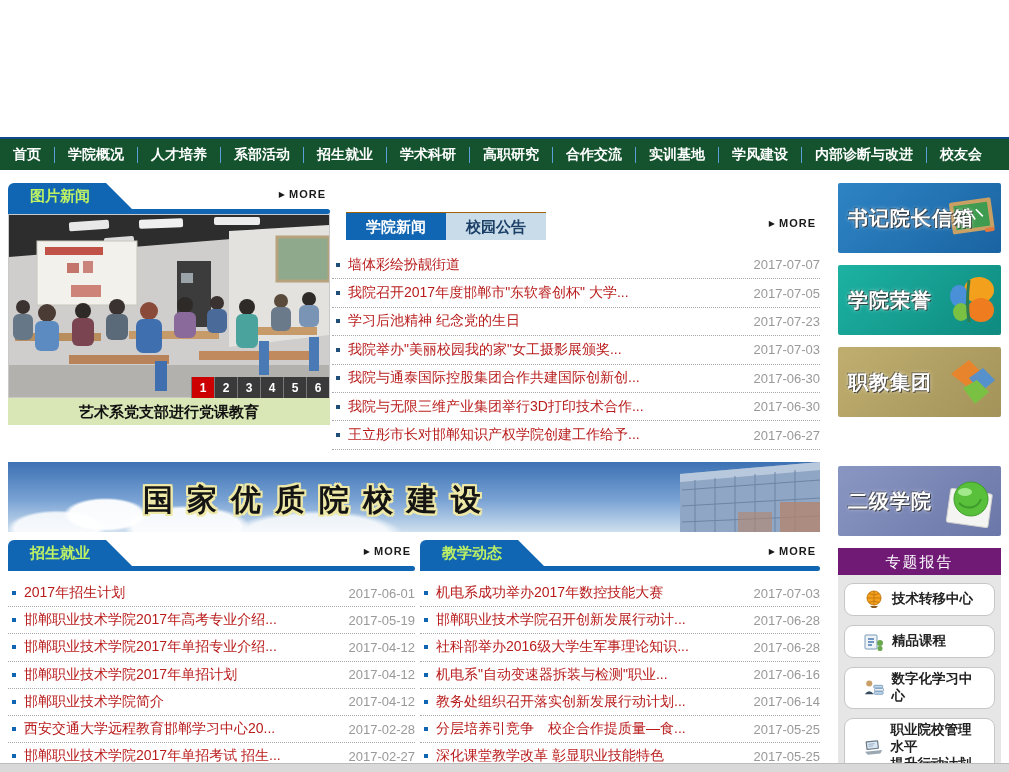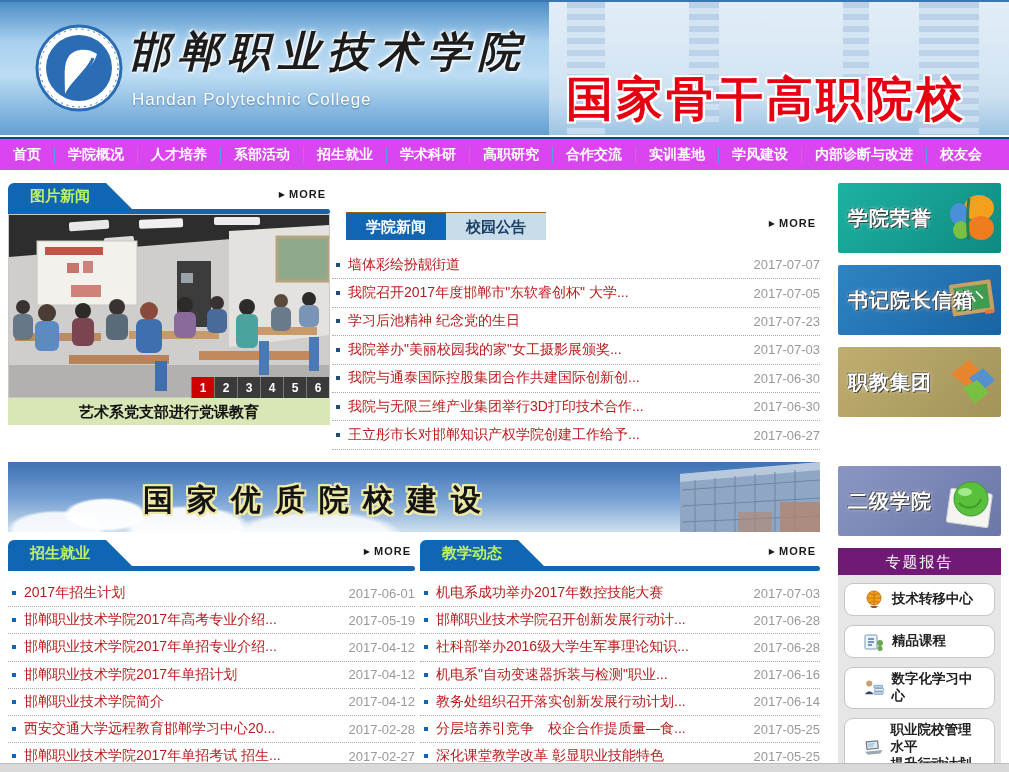--- a/index.html
+++ b/index.html
@@ -21,21 +21,21 @@
   .title-cn { position:absolute; left:128px; top:22px; font-family:"DejaVu Serif",serif; font-style:italic;
     font-weight:bold; font-size:42px; letter-spacing:8px; color:#1c1c1c;
     text-shadow:1px 1px 2px #fff,-1px -1px 2px #fff,0 0 6px rgba(255,255,255,.9); }
   .title-en { position:absolute; left:132px; top:88px; font-size:17px; color:#fff; letter-spacing:1px;
     text-shadow:0 1px 2px rgba(30,70,120,.6); }
   .slogan { position:absolute; right:8px; bottom:4px; width:470px; text-align:center;
     font-size:47px; font-weight:bold; letter-spacing:3px; color:#e60012; font-family:"Liberation Sans",sans-serif;
     text-shadow:2px 0 0 #fff,-2px 0 0 #fff,0 2px 0 #fff,0 -2px 0 #fff,2px 2px 0 #fff,-2px -2px 0 #fff,2px -2px 0 #fff,-2px 2px 0 #fff; }
 
   
-  .nav { position:absolute; left:0; top:137px; width:1009px; height:33px; background:#d946ef;
+  .nav { position:absolute; left:0; top:137px; width:1009px; height:33px; background:#14532d;
     border-top:2px solid #0d4a8a; display:flex; align-items:center; }
   .nav a { flex:0 0 auto; color:#fff; font-size:14px; font-weight:bold; text-decoration:none;
     padding:0 13px; line-height:29px; cursor:pointer; }
   .nav .sep { width:1px; height:16px; background:#5a9fd6; }
 
   
   .sec-head { position:absolute; left:0; top:0; width:100%; height:31px; }
   .sec-tab { position:absolute; left:0; top:0; height:26px; background:#1166b3; color:#bef264;
     font-weight:bold; font-size:15px; line-height:26px; padding:0 42px 0 22px;
     clip-path:polygon(0 0,calc(100% - 26px) 0,100% 100%,0 100%); border-radius:6px 0 0 0; }
@@ -107,38 +107,20 @@
   .sb-link .txt { font-size:13.5px; color:#222; font-weight:bold; white-space:pre-line; line-height:1.25; }
 
   
   .footer { position:absolute; left:0; top:763px; width:1009px; height:9px; background:#d9d9d9; border-top:1px solid #bcbcbc; }
 </style>
 </head>
 <body>
 
 <div class="page">
 
-  <div class="header">
-    <div class="header-photo">
-      <div class="hp-tower hp-t1"></div>
-      <div class="hp-tower hp-t2"></div>
-      <div class="hp-tower hp-t3"></div>
-      <div class="hp-tower hp-t4"></div>
-    </div>
-    <svg class="logo" viewBox="0 0 88 88">
-      <circle cx="44" cy="44" r="42" fill="#ffffff" stroke="#2a6db5" stroke-width="3"></circle>
-      <circle cx="44" cy="44" r="33" fill="#2a6db5"></circle>
-      <path d="M30 70 C40 50 58 46 62 30 C54 24 40 24 34 32 C28 40 30 52 30 70 Z" fill="#ffffff"></path>
-      <path d="M36 66 C42 52 54 46 58 34" stroke="#2a6db5" stroke-width="3" fill="none"></path>
-      <circle cx="44" cy="44" r="39" fill="none" stroke="#2a6db5" stroke-width="1" stroke-dasharray="2 4"></circle>
-    </svg>
-    <div class="title-cn">邯郸职业技术学院</div>
-    <div class="title-en">Handan Polytechnic College</div>
-    <div class="slogan">国家骨干高职院校</div>
-  </div>
 
   <nav class="nav">
     <a>首页</a>
       <span class="sep"></span>
     <a>学院概况</a>
       <span class="sep"></span>
     <a>人才培养</a>
       <span class="sep"></span>
     <a>系部活动</a>
       <span class="sep"></span>
@@ -378,41 +360,41 @@
       <div class="row">
           <span class="bullet"></span>
           <span class="t">深化课堂教学改革 彰显职业技能特色</span>
           <span class="d">2017-05-25</span>
         </div>
     </div>
   </div>
 
   <div class="sidebar">
 
-    <div class="sb-banner" style="background:linear-gradient(135deg,#1cb2a2,#0f8a80)">
-      <svg class="sb-icon" width="54" height="52" viewBox="0 0 54 52">
-        <ellipse cx="36" cy="16" rx="15" ry="13" fill="#f3a11d"></ellipse>
-        <ellipse cx="38" cy="36" rx="13" ry="12" fill="#f07c20"></ellipse>
-        <ellipse cx="16" cy="22" rx="9" ry="11" fill="#4a90d9"></ellipse>
-        <ellipse cx="18" cy="38" rx="8" ry="9" fill="#7ac143"></ellipse>
-        <path d="M26 6 C24 20 24 34 26 48" stroke="#2e7d4f" stroke-width="3" fill="none"></path>
-      </svg>
-      <span class="sb-label">学院荣誉</span>
-    </div>
-
     <div class="sb-banner" style="background:linear-gradient(135deg,#2e84c4,#1a63a2)">
       <svg class="sb-icon" width="52" height="48" viewBox="0 0 52 48">
         <g transform="rotate(-8 26 24)">
           <rect x="6" y="6" width="42" height="32" rx="2" fill="#c8a063"></rect>
           <rect x="10" y="10" width="34" height="24" fill="#3f9b4f"></rect>
           <path d="M16 16 l8 0 M16 22 l10 6 M24 14 l6 12 M32 16 l6 8" stroke="#fff" stroke-width="1.6" fill="none"></path>
           <rect x="38" y="36" width="10" height="4" rx="2" fill="#e07840"></rect>
         </g>
       </svg>
       <span class="sb-label">书记院长信箱</span>
+    </div>
+
+    <div class="sb-banner" style="background:linear-gradient(135deg,#1cb2a2,#0f8a80)">
+      <svg class="sb-icon" width="54" height="52" viewBox="0 0 54 52">
+        <ellipse cx="36" cy="16" rx="15" ry="13" fill="#f3a11d"></ellipse>
+        <ellipse cx="38" cy="36" rx="13" ry="12" fill="#f07c20"></ellipse>
+        <ellipse cx="16" cy="22" rx="9" ry="11" fill="#4a90d9"></ellipse>
+        <ellipse cx="18" cy="38" rx="8" ry="9" fill="#7ac143"></ellipse>
+        <path d="M26 6 C24 20 24 34 26 48" stroke="#2e7d4f" stroke-width="3" fill="none"></path>
+      </svg>
+      <span class="sb-label">学院荣誉</span>
     </div>
 
     <div class="sb-banner" style="background:linear-gradient(135deg,#bfae6e,#a4935a)">
       <svg class="sb-icon" width="54" height="52" viewBox="0 0 54 52">
         <path d="M8 18 L26 4 L40 18 L26 32 Z" fill="#e8842c"></path>
         <path d="M26 22 L40 12 L52 24 L38 36 Z" fill="#4a90d9" opacity=".9"></path>
         <path d="M20 32 L34 24 L46 36 L32 48 Z" fill="#7ac143"></path>
       </svg>
       <span class="sb-label">职教集团</span>
     </div>

